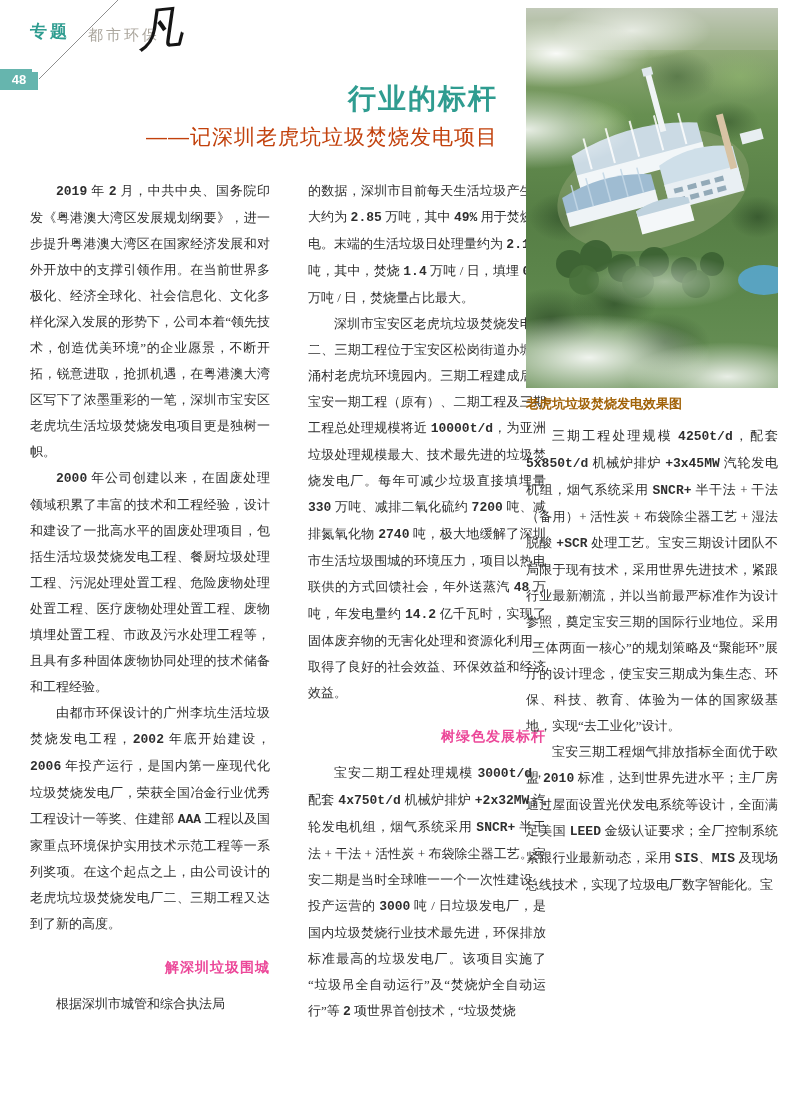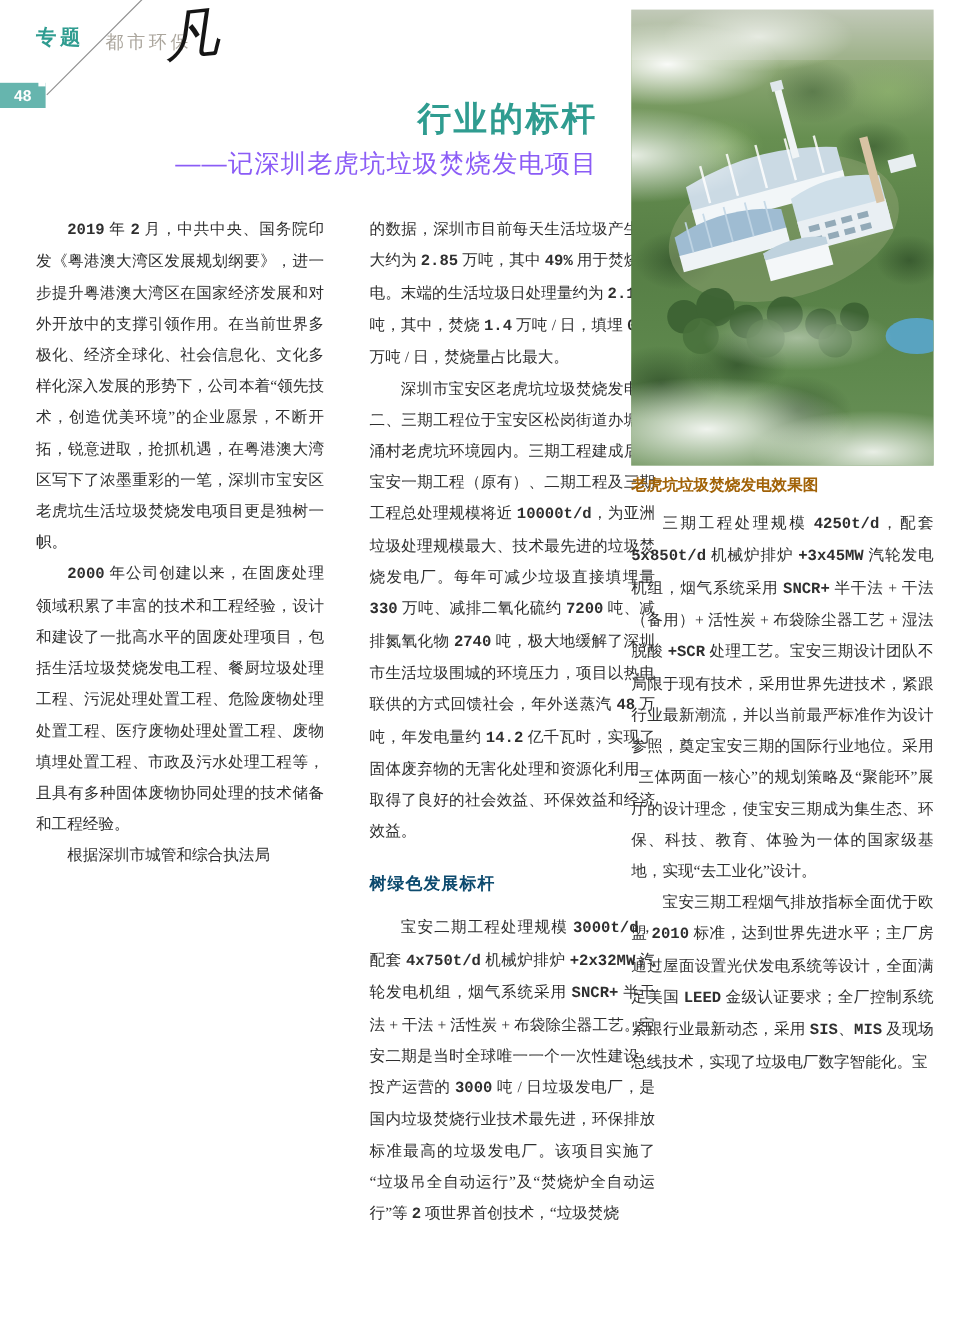--- a/index.html
+++ b/index.html
@@ -35,33 +35,33 @@
   }
   .pagenum-corner{position:absolute;left:32px;top:66px;width:6px;height:6px;background:#ffffff;}
   
   .titleblock{position:absolute;left:140px;top:84px;width:358px;text-align:right;}
   .titleblock h1{
     font-family:"Liberation Sans",sans-serif;font-weight:800;font-size:28px;
     letter-spacing:2px;color:var(--accent);line-height:1.1;
   }
   .titleblock h2{
     margin-top:9px;font-family:"Liberation Sans",sans-serif;font-weight:500;
-    font-size:21px;letter-spacing:1px;color:#8b5cf6;line-height:1.2;
+    font-size:21px;letter-spacing:1px;color:#c2410c;line-height:1.2;
   }
   
   .col{position:absolute;font-size:13px;line-height:26px;text-align:justify;color:var(--body-text);}
   .col1{left:30px;top:178px;width:240px;}
   .col2{left:288px;top:178px;width:238px;margin-left:20px;}
   .col3{left:526px;top:8px;width:252px;}
   .col p{margin:0;}
   .col p.indent{text-indent:2em;}
   .col b{font-family:Liberation Mono, monospace;font-weight:700;}
   .col h3{
     font-family:"Liberation Sans",sans-serif;font-weight:700;font-size:14px;
-    color:#0c4a6e;text-align:left;margin:17px 0 11px;letter-spacing:1px;
+    color:#ec4899;text-align:right;margin:17px 0 11px;letter-spacing:1px;
   }
   
   figure{margin:0 0 10px 0;}
   .art{
     position:relative;width:252px;height:380px;overflow:hidden;
     background:
       
       radial-gradient(60px 40px at 70% 45%, rgba(158,197,116,.55), rgba(158,197,116,0) 70%),
       radial-gradient(50px 35px at 30% 30%, rgba(146,186,108,.5), rgba(146,186,108,0) 70%),
       radial-gradient(55px 35px at 85% 18%, rgba(150,190,112,.45), rgba(150,190,112,0) 70%),
@@ -110,20 +110,22 @@
   <div class="pagenum-corner"></div>
 
   <div class="titleblock">
     <h1>行业的标杆</h1>
     <h2>——记深圳老虎坑垃圾焚烧发电项目</h2>
   </div>
 
   <section class="col col1">
     <p class="indent"><b>2019</b> 年 <b>2</b> 月，中共中央、国务院印发《粤港澳大湾区发展规划纲要》，进一步提升粤港澳大湾区在国家经济发展和对外开放中的支撑引领作用。在当前世界多极化、经济全球化、社会信息化、文化多样化深入发展的形势下，公司本着“领先技术，创造优美环境”的企业愿景，不断开拓，锐意进取，抢抓机遇，在粤港澳大湾区写下了浓墨重彩的一笔，深圳市宝安区老虎坑生活垃圾焚烧发电项目更是独树一帜。</p>
     <p class="indent"><b>2000</b> 年公司创建以来，在固废处理领域积累了丰富的技术和工程经验，设计和建设了一批高水平的固废处理项目，包括生活垃圾焚烧发电工程、餐厨垃圾处理工程、污泥处理处置工程、危险废物处理处置工程、医疗废物处理处置工程、废物填埋处置工程、市政及污水处理工程等，且具有多种固体废物协同处理的技术储备和工程经验。</p>
+    <p class="indent">由都市环保设计的广州李坑生活垃圾焚烧发电工程，<b>2002</b> 年底开始建设，<b>2006</b> 年投产运行，是国内第一座现代化垃圾焚烧发电厂，荣获全国冶金行业优秀工程设计一等奖、住建部 <b>AAA</b> 工程以及国家重点环境保护实用技术示范工程等一系列奖项。在这个起点之上，由公司设计的老虎坑垃圾焚烧发电厂二、三期工程又达到了新的高度。</p>
+    <h3>解深圳垃圾围城</h3>
     <p class="indent">根据深圳市城管和综合执法局</p>
   </section>
 
   <section class="col col2">
     <p>的数据，深圳市目前每天生活垃圾产生量大约为 <b>2.85</b> 万吨，其中 <b>49%</b> 用于焚烧发电。末端的生活垃圾日处理量约为 <b>2.1</b> 万吨，其中，焚烧 <b>1.4</b> 万吨 / 日，填埋 <b>0.7</b> 万吨 / 日，焚烧量占比最大。</p>
     <p class="indent">深圳市宝安区老虎坑垃圾焚烧发电厂二、三期工程位于宝安区松岗街道办塘下涌村老虎坑环境园内。三期工程建成后，宝安一期工程（原有）、二期工程及三期工程总处理规模将近 <b>10000t/d</b>，为亚洲垃圾处理规模最大、技术最先进的垃圾焚烧发电厂。每年可减少垃圾直接填埋量 <b>330</b> 万吨、减排二氧化硫约 <b>7200</b> 吨、减排氮氧化物 <b>2740</b> 吨，极大地缓解了深圳市生活垃圾围城的环境压力，项目以热电联供的方式回馈社会，年外送蒸汽 <b>48</b> 万吨，年发电量约 <b>14.2</b> 亿千瓦时，实现了固体废弃物的无害化处理和资源化利用，取得了良好的社会效益、环保效益和经济效益。</p>
     <h3>树绿色发展标杆</h3>
     <p class="indent">宝安二期工程处理规模 <b>3000t/d</b>，配套 <b>4x750t/d</b> 机械炉排炉 <b>+2x32MW</b> 汽轮发电机组，烟气系统采用 <b>SNCR+</b> 半干法 + 干法 + 活性炭 + 布袋除尘器工艺。宝安二期是当时全球唯一一个一次性建设、投产运营的 <b>3000</b> 吨 / 日垃圾发电厂，是国内垃圾焚烧行业技术最先进，环保排放标准最高的垃圾发电厂。该项目实施了“垃圾吊全自动运行”及“焚烧炉全自动运行”等 <b>2</b> 项世界首创技术，“垃圾焚烧</p>
   </section>
 

